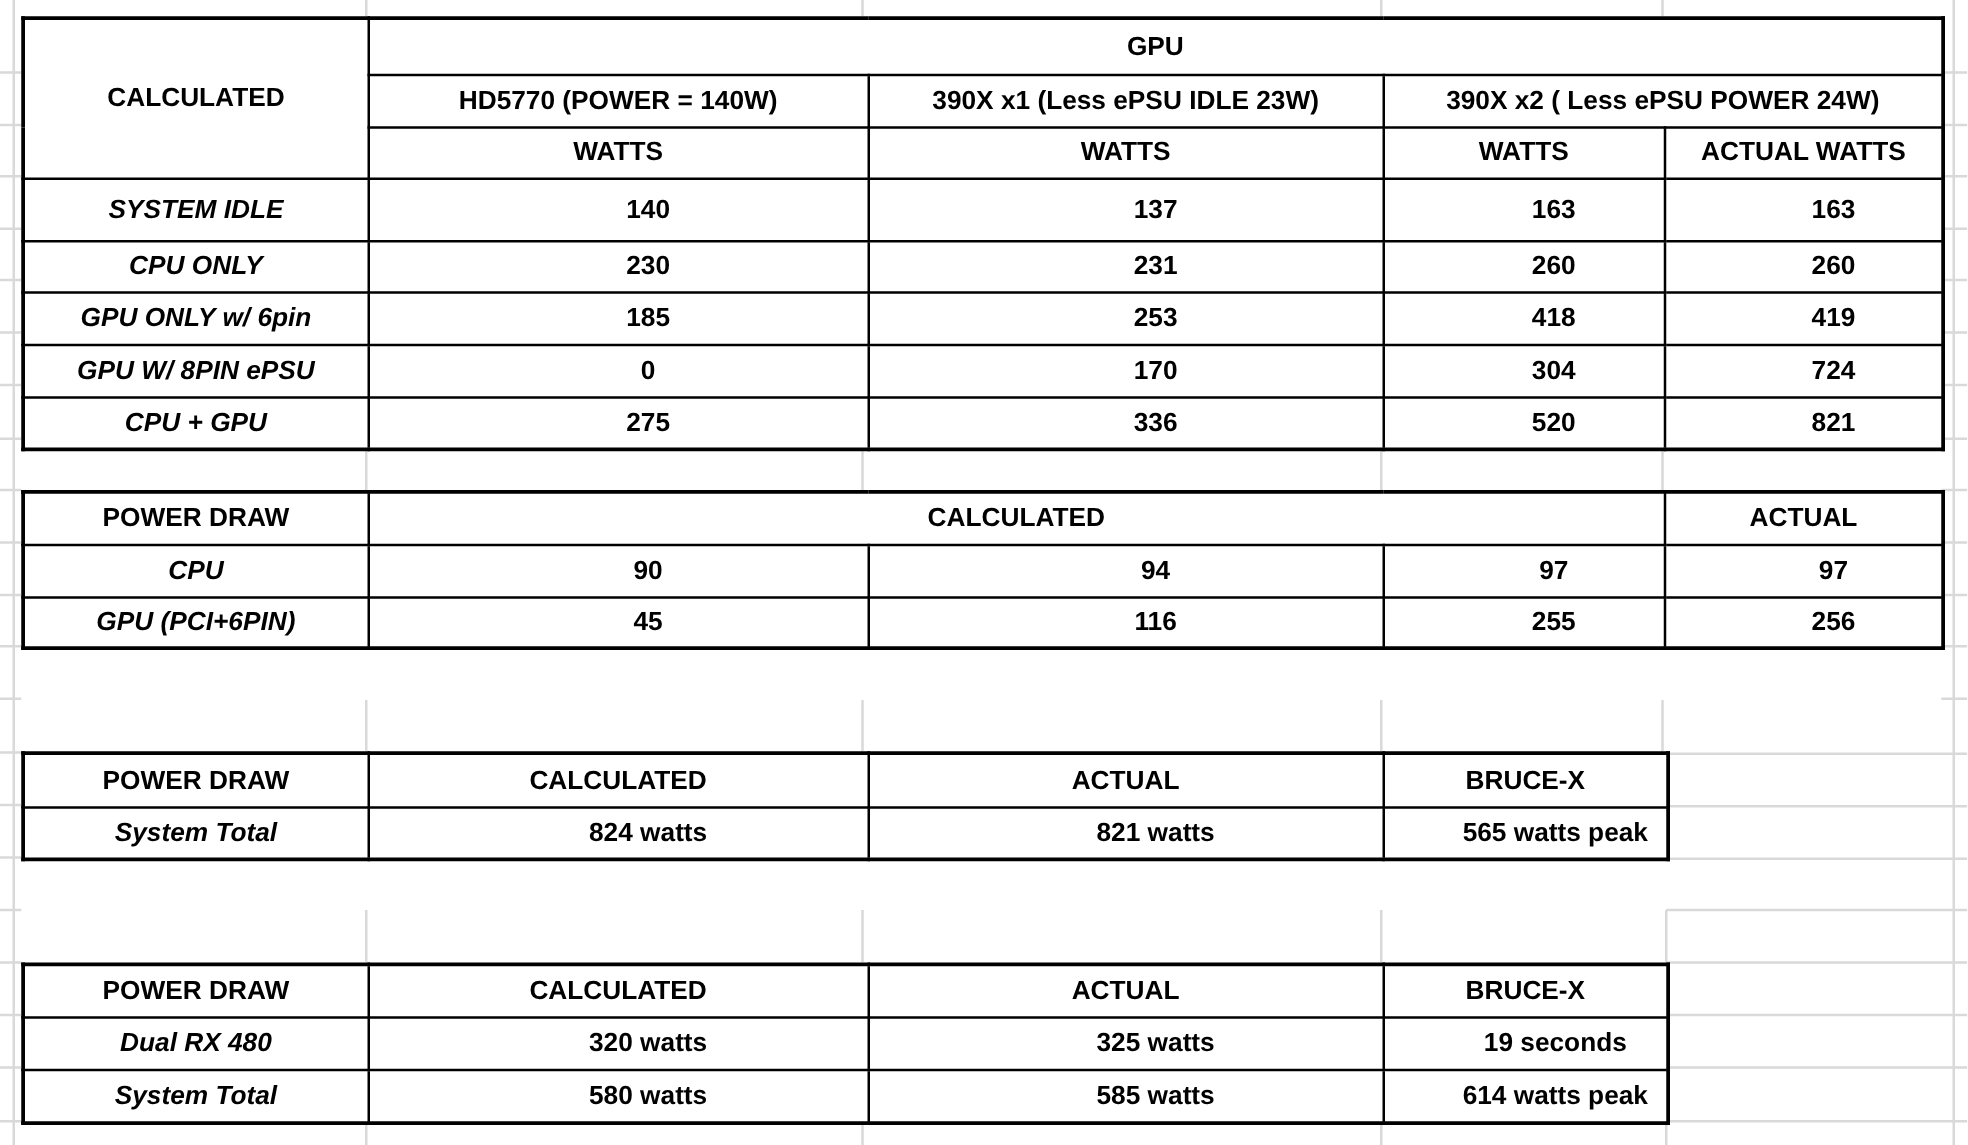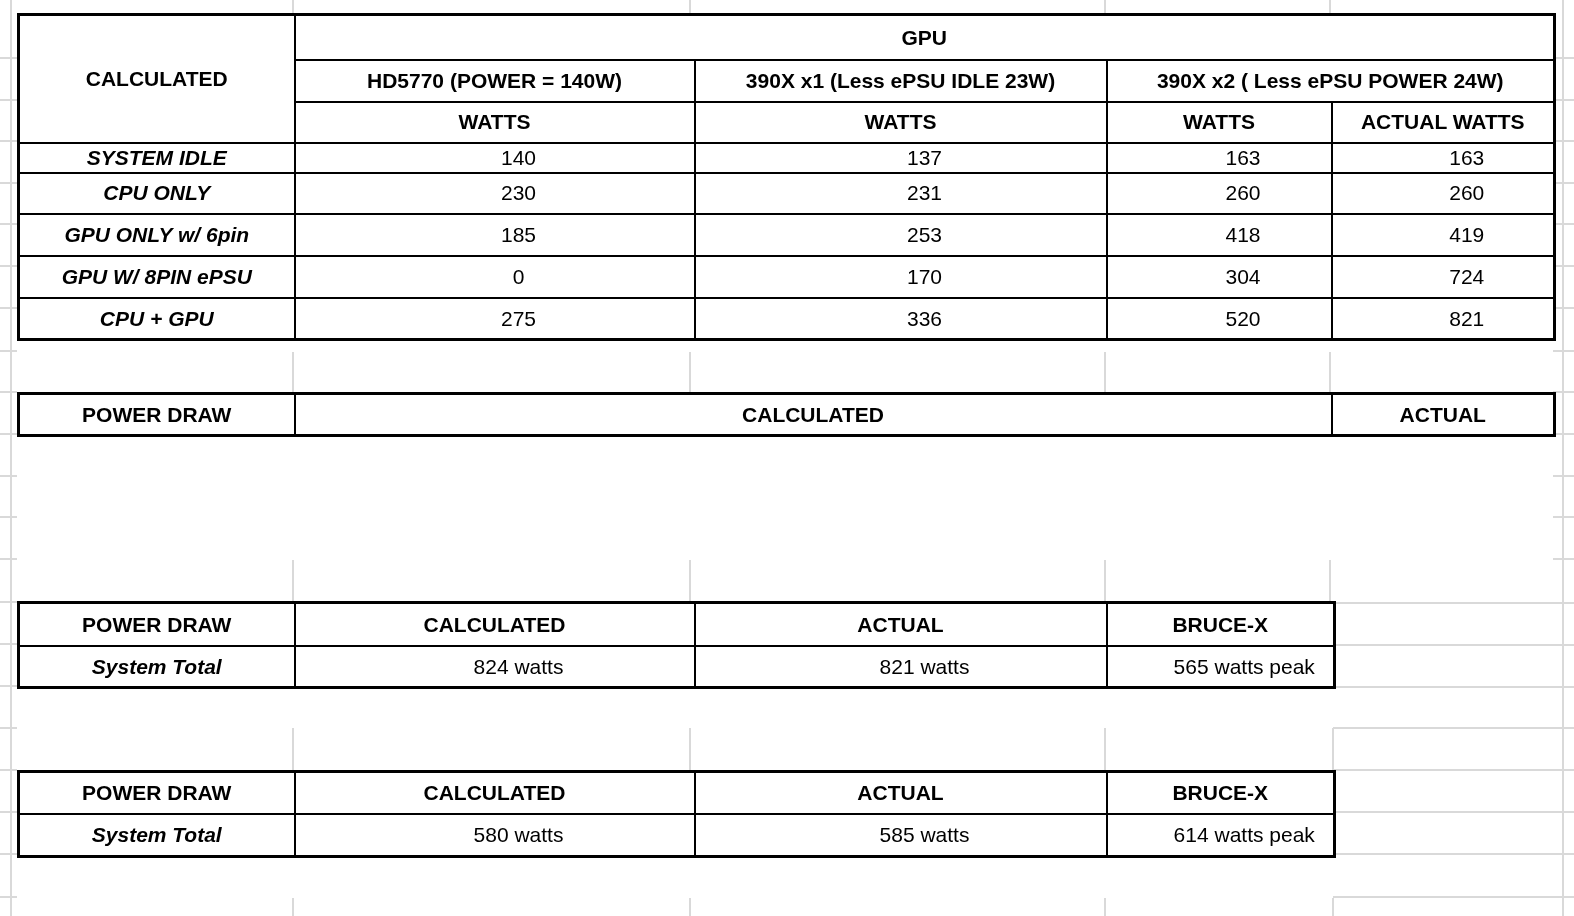--- a/index.html
+++ b/index.html
@@ -9,21 +9,21 @@
   .gv,.gh{position:absolute;background:#d9d9d9;}
   .gv{width:2px;}
   .gh{height:2px;}
   
   table{position:absolute;border-collapse:collapse;table-layout:fixed;background:#fff;
         border:3px solid #000;}
   th,td{border:2px solid #000;padding:0;text-align:center;vertical-align:middle;
         white-space:nowrap;overflow:hidden;font-size:21px;line-height:1.1;}
   th{font-weight:bold;}
   th.rlabel{font-style:italic;}
-  td{font-weight:normal;padding-left:48px;}
+  td{font-weight:bold;padding-left:48px;}
 </style>
 </head>
 <body>
 
 <div id="sheet">
 
   <div>
     <div class="gv" style="left:10px;top:0;height:916px;"></div>
     <div class="gv" style="left:1562px;top:0;height:916px;"></div>
 
@@ -115,21 +115,21 @@
       <th>HD5770 (POWER = 140W)</th>
       <th>390X x1 (Less ePSU IDLE 23W)</th>
       <th colspan="2">390X x2 ( Less ePSU POWER 24W)</th>
     </tr>
     <tr style="height:41px">
       <th>WATTS</th>
       <th>WATTS</th>
       <th>WATTS</th>
       <th>ACTUAL WATTS</th>
     </tr>
-    <tr style="height:30px">
+    <tr style="height:50px">
       <th class="rlabel">SYSTEM IDLE</th>
       <td>140</td>
       <td>137</td>
       <td>163</td>
       <td>163</td>
     </tr>
     <tr style="height:41px">
       <th class="rlabel">CPU ONLY</th>
       <td>230</td>
       <td>231</td>
@@ -167,20 +167,34 @@
         <col style="width:412px">
         <col style="width:225px">
         <col style="width:223px">
       </colgroup>
     <tbody>
         <tr style="height:42px">
       <th>POWER DRAW</th>
       <th colspan="3">CALCULATED</th>
       <th>ACTUAL</th>
     </tr>
+    <tr style="height:42px">
+      <th class="rlabel">CPU</th>
+      <td>90</td>
+      <td>94</td>
+      <td>97</td>
+      <td>97</td>
+    </tr>
+    <tr style="height:41px">
+      <th class="rlabel">GPU (PCI+6PIN)</th>
+      <td>45</td>
+      <td>116</td>
+      <td>255</td>
+      <td>256</td>
+    </tr>
   </tbody>
     </table>
 
   <table style="left:17px;top:601px;width:1316px;">
     <colgroup>
         <col style="width:276px">
         <col style="width:400px">
         <col style="width:412px">
         <col style="width:228px">
       </colgroup>
@@ -207,20 +221,26 @@
         <col style="width:412px">
         <col style="width:228px">
       </colgroup>
     <tbody>
         <tr style="height:42px">
       <th>POWER DRAW</th>
       <th>CALCULATED</th>
       <th>ACTUAL</th>
       <th>BRUCE-X</th>
     </tr>
+    <tr style="height:42px">
+      <th class="rlabel">Dual RX 480</th>
+      <td>320 watts</td>
+      <td>325 watts</td>
+      <td>19 seconds</td>
+    </tr>
     <tr style="height:43px">
       <th class="rlabel">System Total</th>
       <td>580 watts</td>
       <td>585 watts</td>
       <td>614 watts peak</td>
     </tr>
   </tbody>
     </table>
 
 </div>

